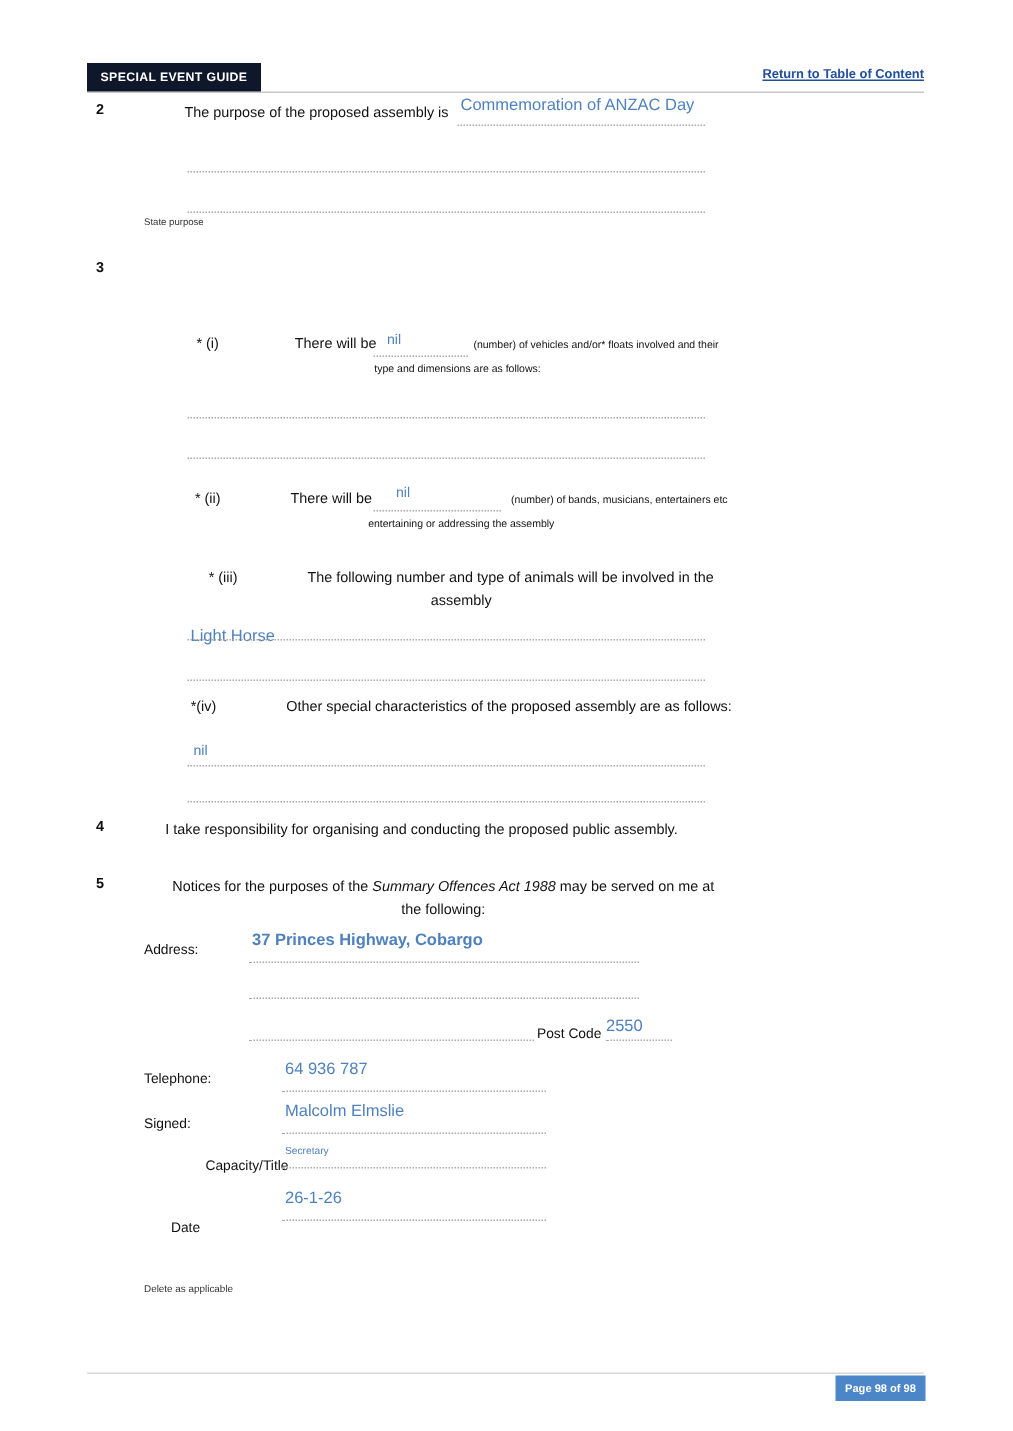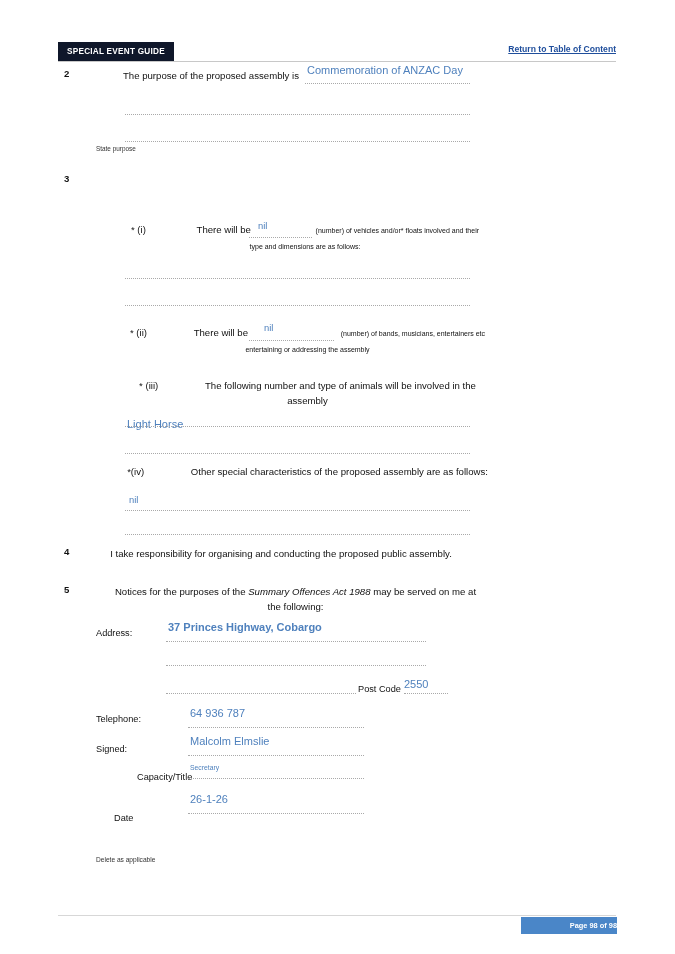--- a/index.html
+++ b/index.html
@@ -137,23 +137,22 @@
     position: absolute;
     right: 58px;
     top: 917px;
     width: 60px;
     height: 17px;
     background: #4a86c8;
     color: #fff;
     font-size: 7.4px;
     font-weight: bold;
     line-height: 17px;
-    text-align: right;
-    white-space: nowrap;
-    padding-left: 36px;
+    text-align: center;
+    white-space: nowrap;
   }
 </style>
 </head>
 <body>
 
 <div class="page">
 
   <div class="header">
     <div class="header-rule"></div>
     <div class="header-badge">SPECIAL EVENT GUIDE</div>

